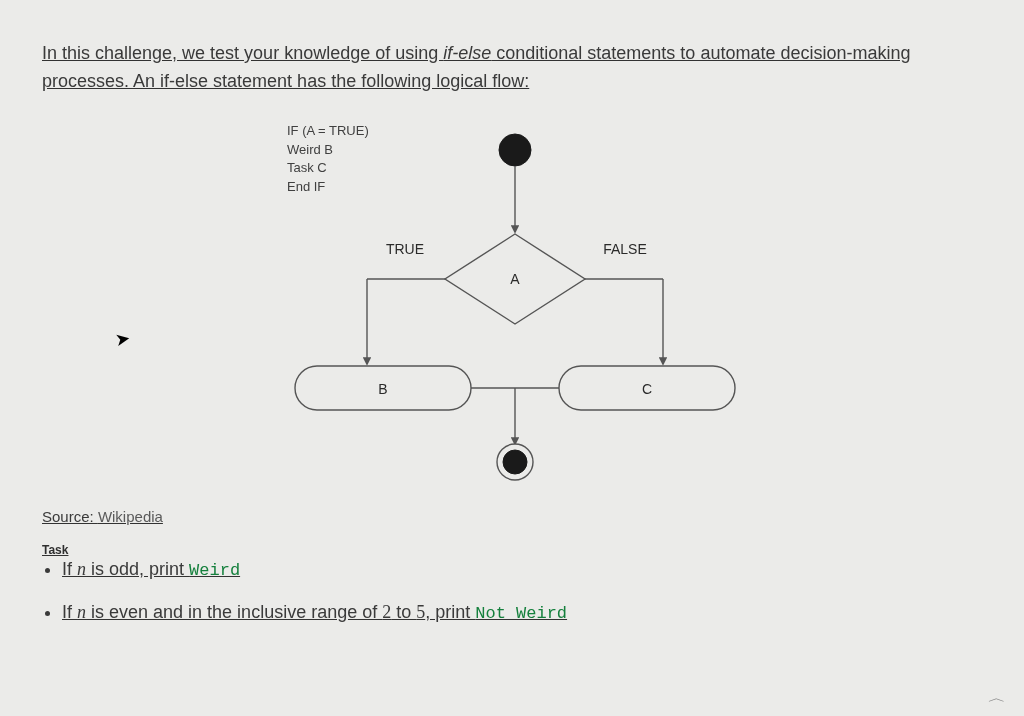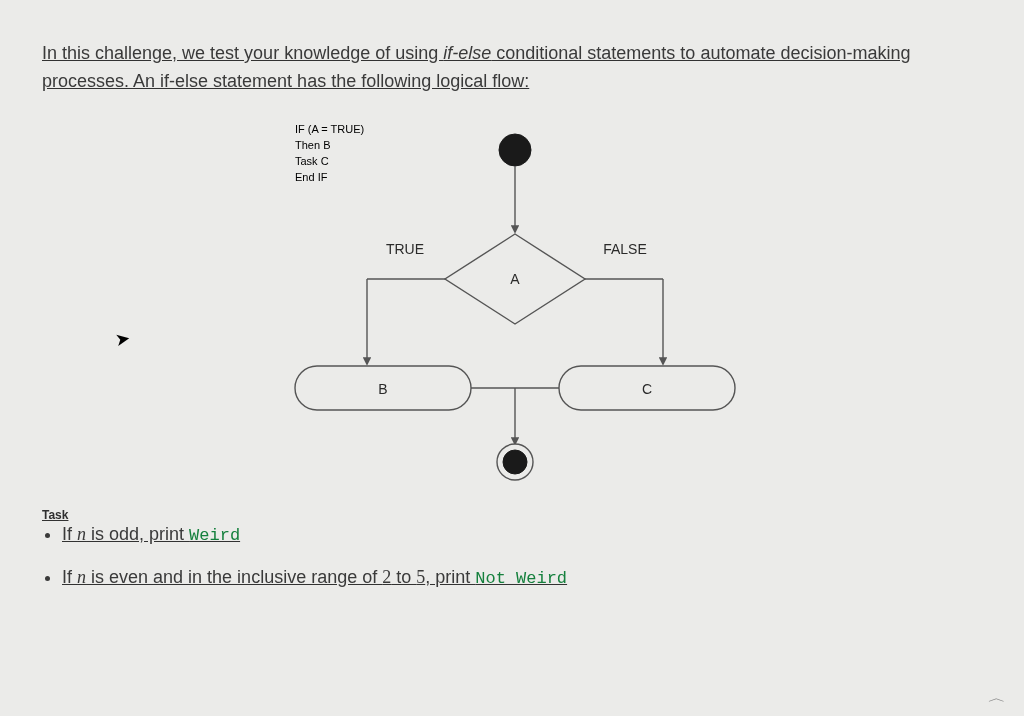--- a/index.html
+++ b/index.html
@@ -28,25 +28,25 @@
     justify-content: center;
     margin: 10px 0 14px 0;
   }
   .diagram {
     position: relative;
     width: 520px;
     height: 380px;
   }
   .pseudo {
     position: absolute;
-    left: 40px;
+    left: 32px;
     top: 8px;
-    font-size: 11px;
+    font-size: 13px;
     line-height: 1.45;
-    color: #000000;
+    color: #404040;
   }
   svg.flow {
     position: absolute;
     left: 0; top: 0;
   }
   svg.flow .line { stroke: #555; stroke-width: 1.4; fill: none; }
   svg.flow .shape { stroke: #555; stroke-width: 1.4; fill: #ebebe9; }
   svg.flow .solid { fill: #1a1a1a; stroke: #1a1a1a; }
   svg.flow text {
     font-family: inherit;
@@ -116,21 +116,21 @@
 <div class="page">
 
   <p class="intro">
     <span>In this challenge, we test your knowledge of using </span><em>if-else</em><span> conditional statements to automate decision-making processes. An if-else statement has the following logical flow:</span>
   </p>
 
   <div class="diagram-wrap">
     <div class="diagram">
       <div class="pseudo">
         <div>IF (A = TRUE)</div>
-        <div>Then B</div>
+        <div>Weird B</div>
         <div>Task C</div>
         <div>End IF</div>
       </div>
 
       <svg class="flow" width="520" height="380">
         <defs>
           <marker id="arrow" viewBox="0 0 10 10" refX="8" refY="5" markerWidth="6" markerHeight="6" orient="auto-start-reverse">
             <path d="M 0 0 L 10 5 L 0 10 z" fill="#555"></path>
           </marker>
         </defs>
@@ -159,20 +159,23 @@
         <line class="line" x1="216" y1="274" x2="260" y2="274"></line>
         <line class="line" x1="304" y1="274" x2="260" y2="274"></line>
         <line class="line" x1="260" y1="274" x2="260" y2="330" marker-end="url(#arrow)"></line>
 
         <circle class="shape" cx="260" cy="348" r="18"></circle>
         <circle class="solid" cx="260" cy="348" r="12"></circle>
       </svg>
     </div>
   </div>
 
+  <div class="source">
+    <span>Source: </span><a href="#">Wikipedia</a>
+  </div>
 
   <div class="task-h">Task</div>
 
   <ul class="actions">
     <li>
       <span>If </span><span class="math">n</span><span> is odd, print </span><code class="inline">Weird</code>
     </li>
     <li>
       <span>If </span><span class="math">n</span><span> is even and in the inclusive range of </span><span class="math-up">2</span><span> to </span><span class="math-up">5</span><span>, print </span><code class="inline">Not Weird</code>
     </li>

